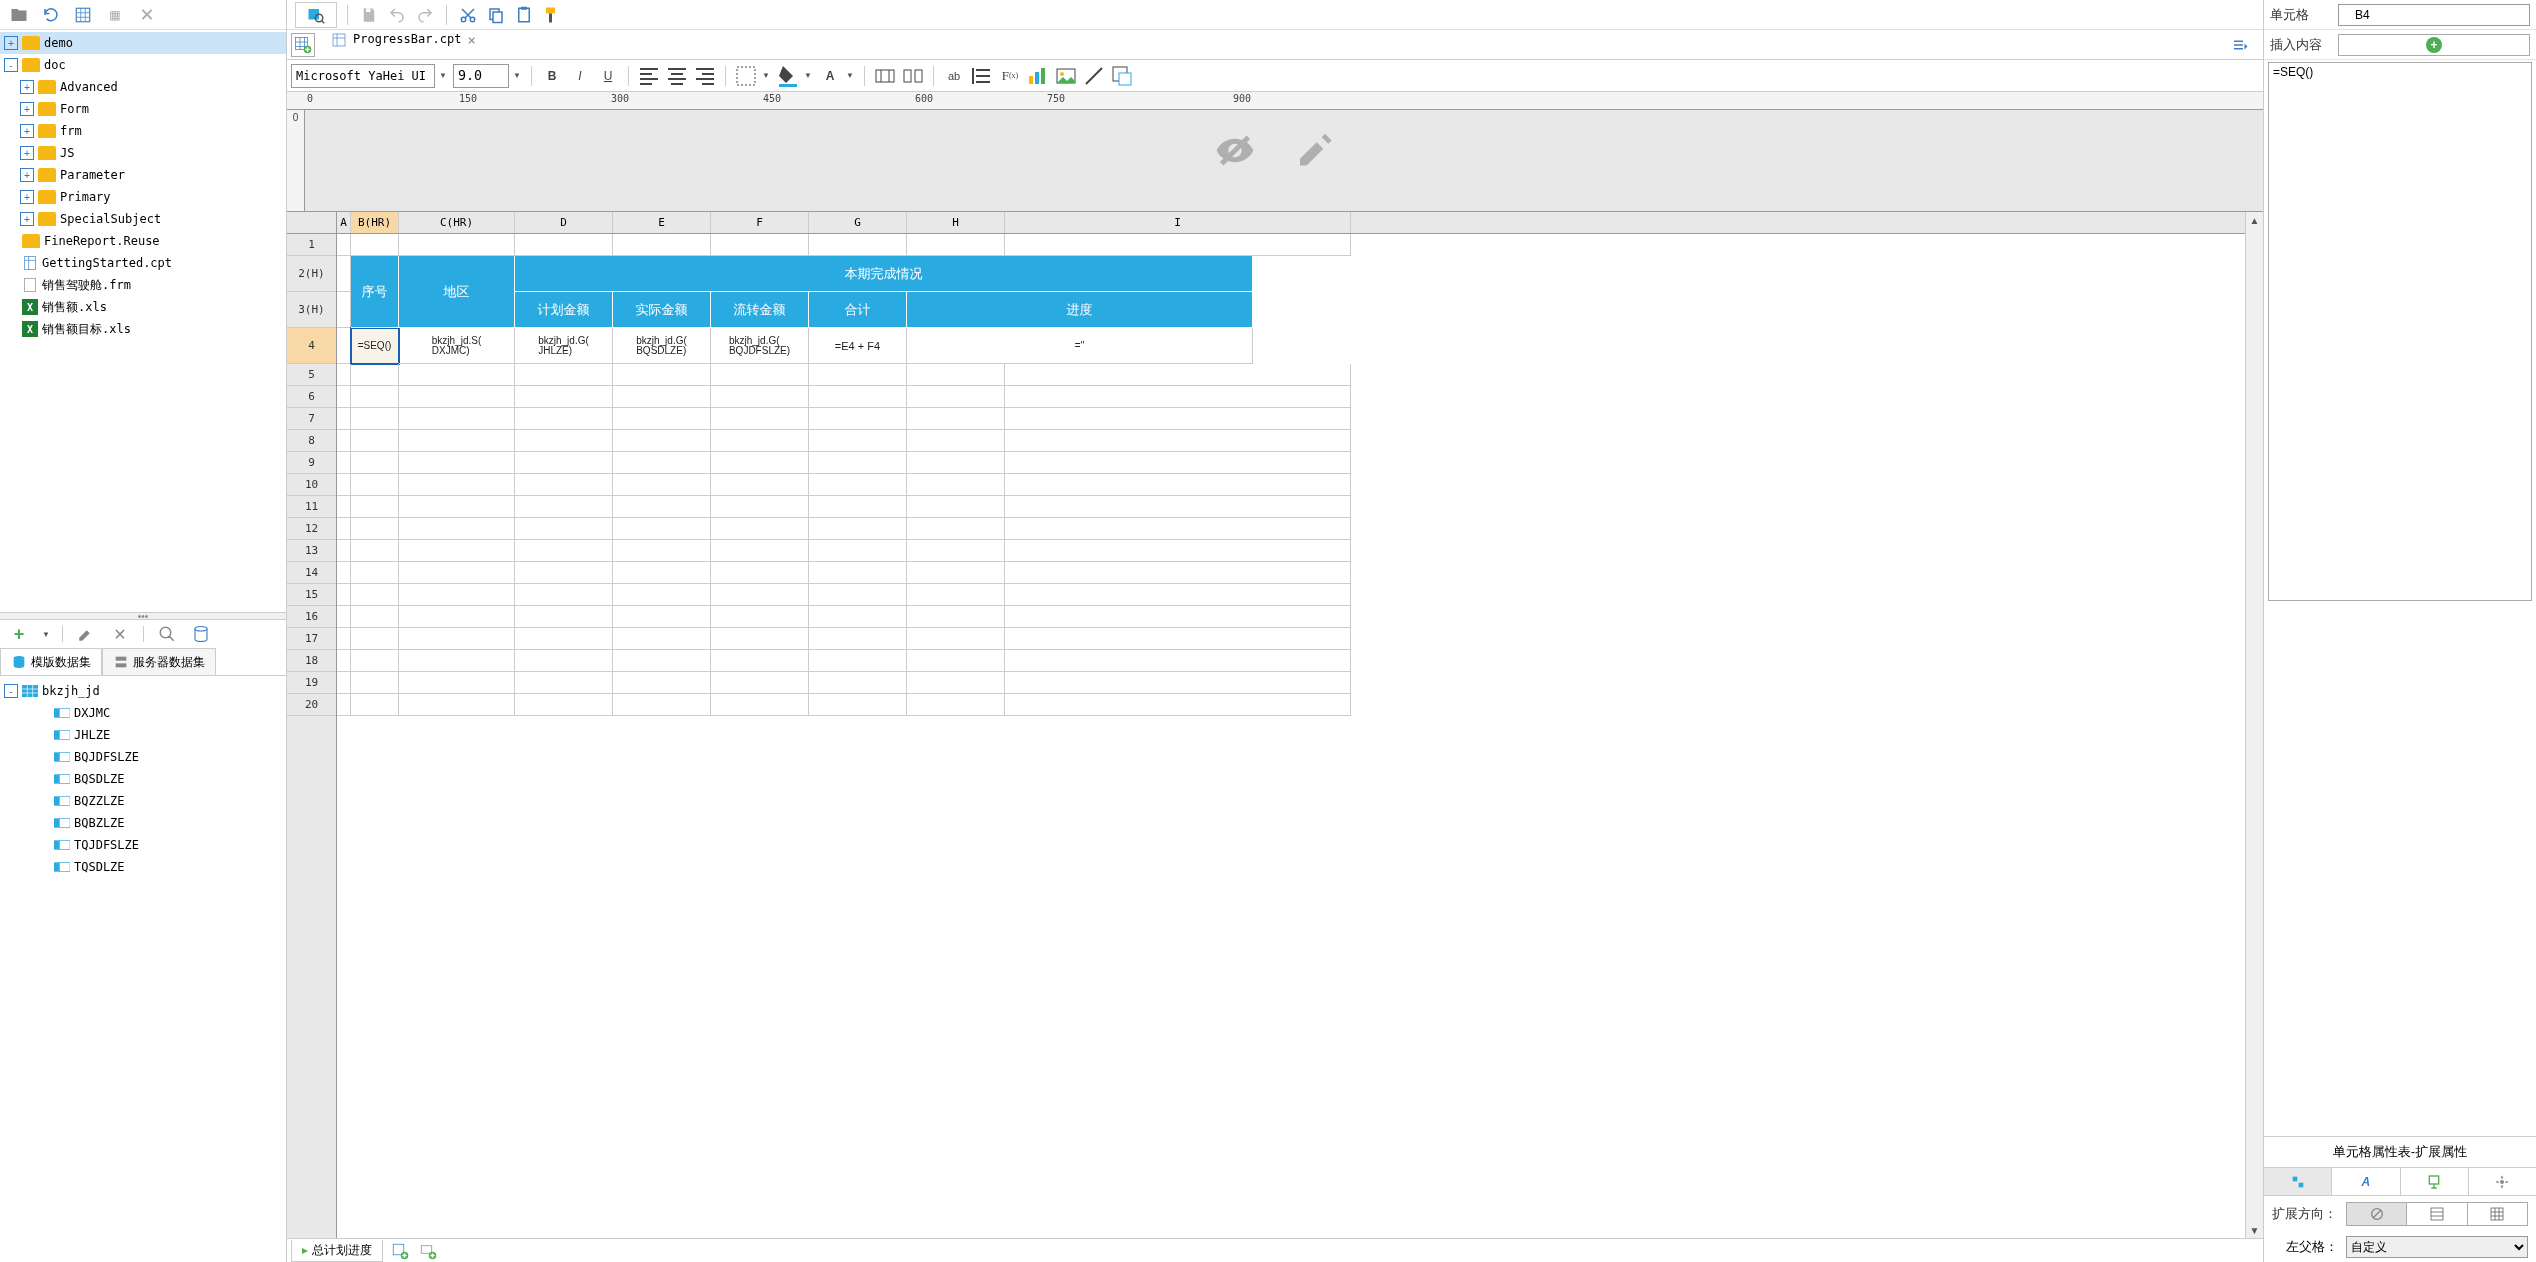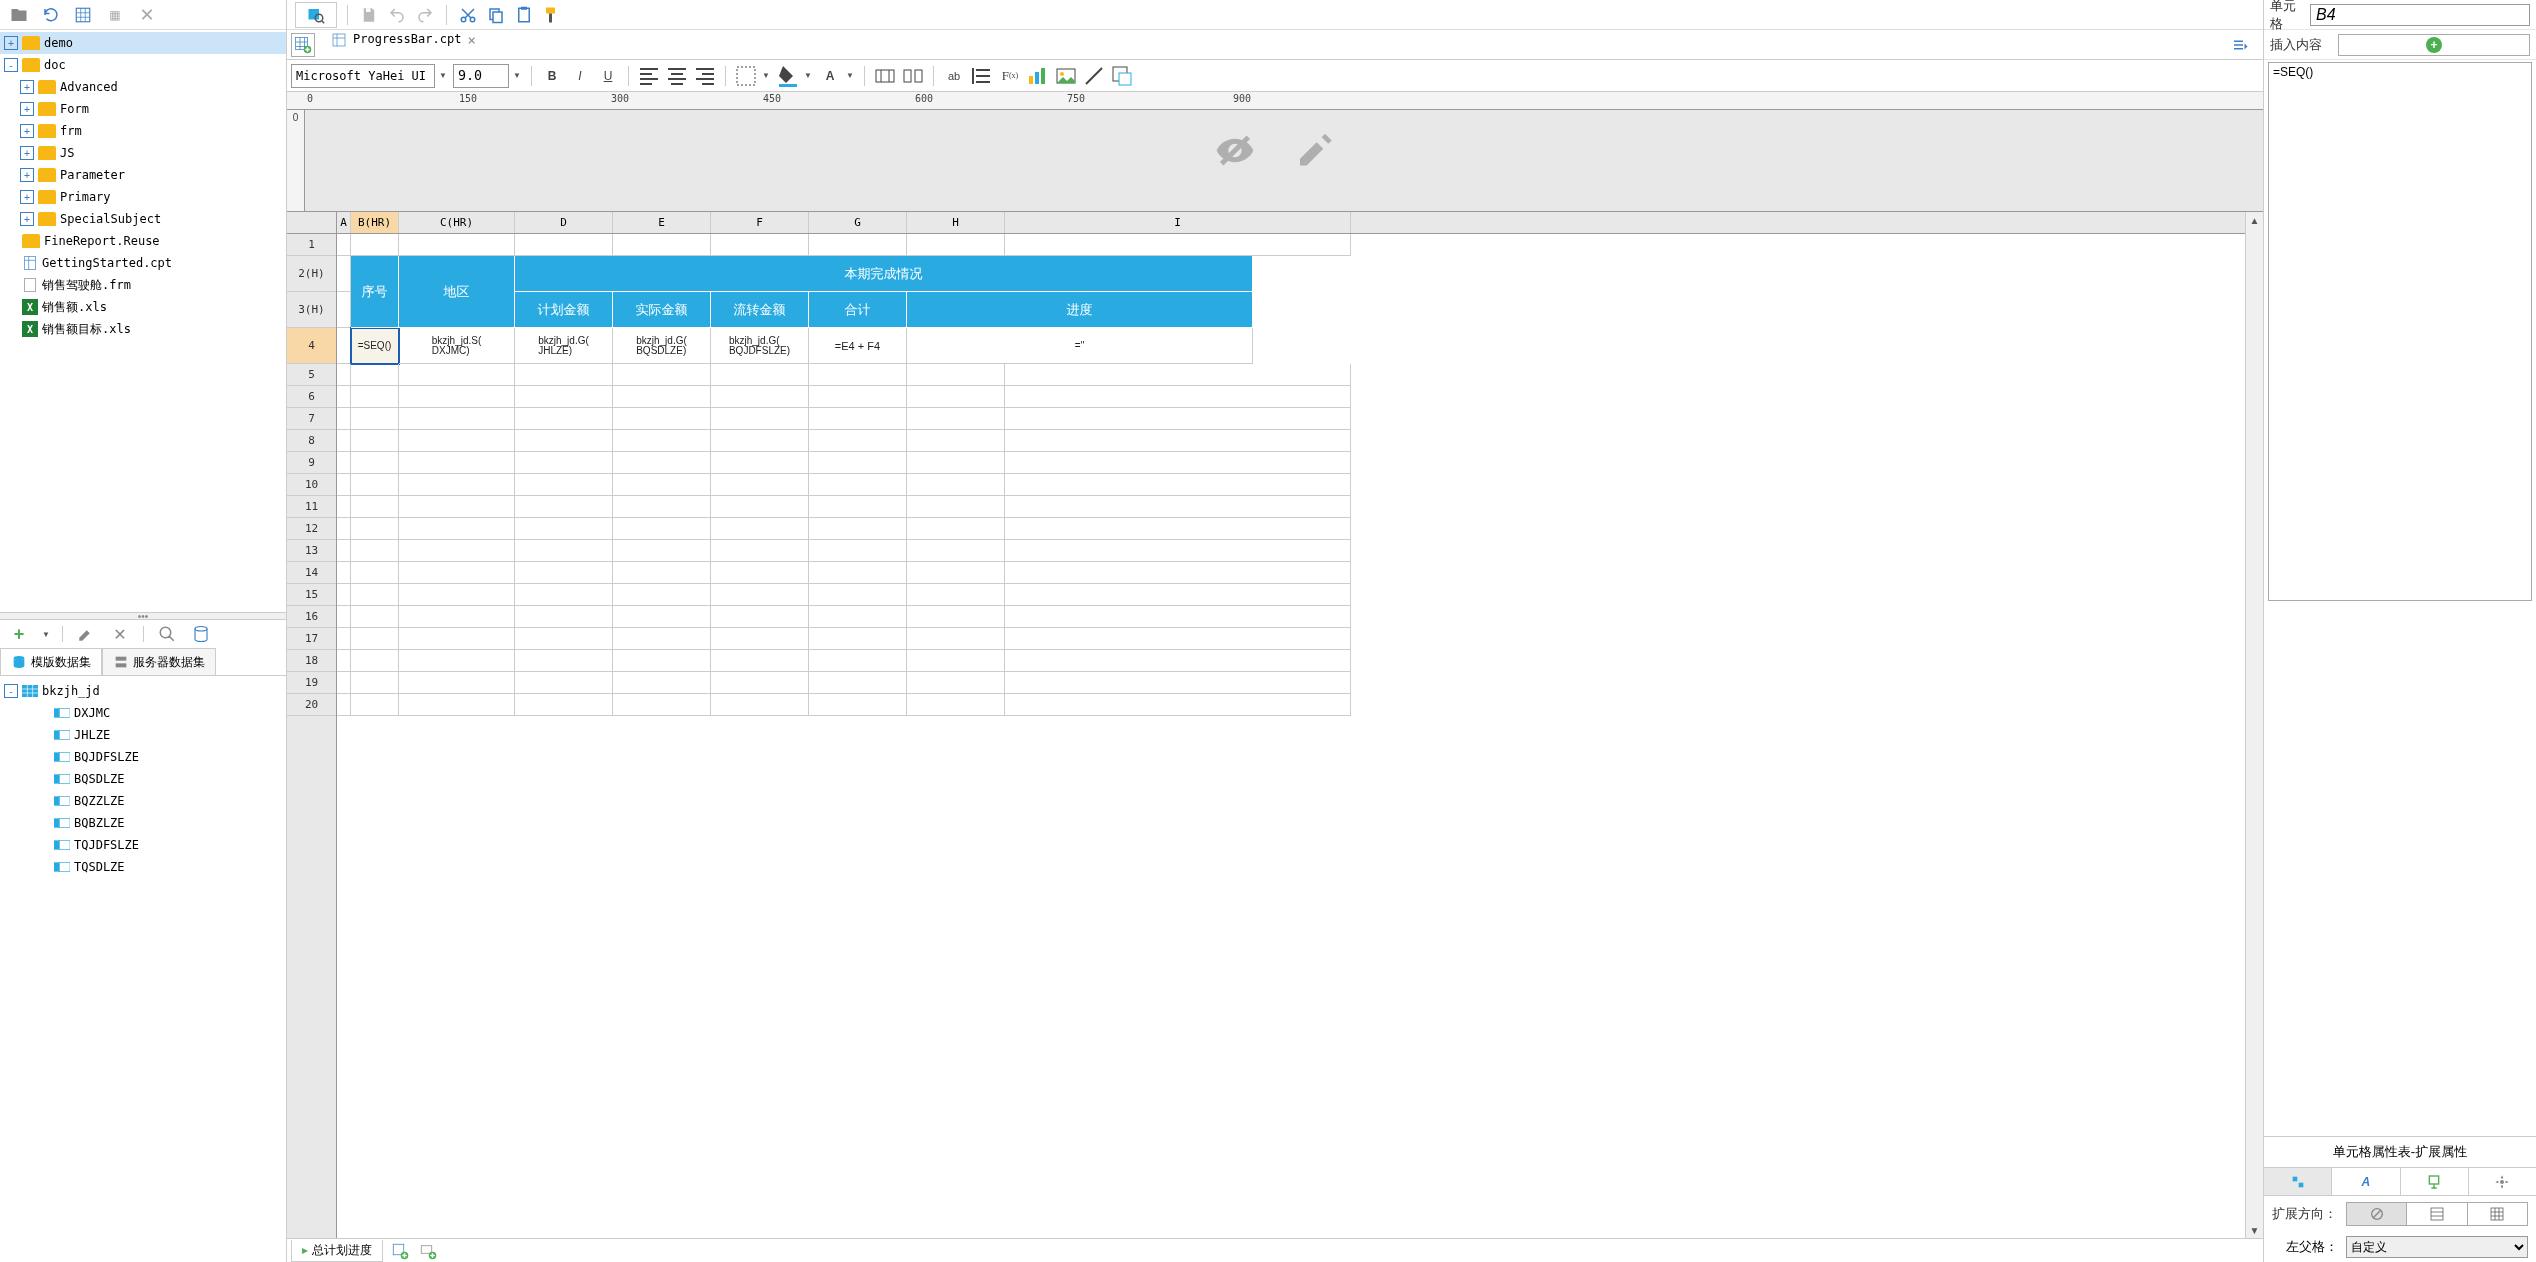--- a/index.html
+++ b/index.html
@@ -73,21 +73,21 @@
 .grid-scroll-v .track { flex:1; }
 
 .sheet-tabs { height: 24px; border-top:1px solid #ccc; display:flex; align-items:center; padding:0 4px; gap:6px; }
 .sheet-tab { display:flex; align-items:center; gap:4px; padding:0 10px; height:22px; border:1px solid #ccc; border-top:none; font-size:12px; cursor:pointer; }
 .sheet-tab.active { background:#fff; }
 .sheet-add { width:22px; height:22px; display:flex; align-items:center; justify-content:center; cursor:pointer; }
 
 .right-panel { width: 272px; display:flex; flex-direction:column; }
 .prop-row { display:flex; align-items:center; height:30px; padding:0 6px; gap:12px; border-bottom:1px solid #e5e5e5; }
 .prop-row label { width:56px; font-size:13px; color:#333; }
-.prop-row input { flex:1; height:22px; border:1px solid #999; padding:0 5px; font-size:16px;font-style:italic; }
+.prop-row input { flex:1; height:22px; border:1px solid #999; padding:0 16px; font-size:12px; }
 .prop-row .add-green { flex:1; height:22px; border:1px solid #aaa; display:flex; align-items:center; justify-content:center; cursor:pointer; }
 .prop-row .add-green .circ { width:16px; height:16px; border-radius:50%; background:#4caf50; color:#fff; display:flex; align-items:center; justify-content:center; font-size:12px; font-weight:bold; }
 .formula-box { flex:1; border:1px solid #aaa; margin:2px 4px; height:24px; padding:2px 4px; font-family:Arial; font-size:12px; }
 .right-spacer { flex:1; }
 .prop-title { text-align:center; font-size:13px; padding:6px 0; border-top:1px solid #ccc; border-bottom:1px solid #ccc; }
 .prop-tabs { display:flex; height:28px; border-bottom:1px solid #ccc; }
 .prop-tabs .pt { flex:1; display:flex; align-items:center; justify-content:center; border-right:1px solid #ccc; cursor:pointer; }
 .prop-tabs .pt.active { background:#e8e8e8; }
 .prop-tabs .pt:last-child { border-right:none; }
 .expand-row { display:flex; align-items:center; padding:6px 8px; gap:8px; }
@@ -528,21 +528,21 @@
         </span>
     </div>
 
     <div class="ruler-area">
       <div class="hruler" id="hruler">
           <span style="left: 20px;">0</span>
           <span style="left: 172px;">150</span>
           <span style="left: 324px;">300</span>
           <span style="left: 476px;">450</span>
           <span style="left: 628px;">600</span>
-          <span style="left: 780px;">750</span>
+          <span style="left: 760px;">750</span>
           <span style="left: 946px;">900</span>
         </div>
       <div class="vruler">
           <span>0</span>
         </div>
       <div class="placeholder-icons">
         <span><svg viewBox="0 0 24 24">
               <path fill="#777" d="M12 5C7 5 2.7 8 1 12c1.7 4 6 7 11 7s9.3-3 11-7c-1.7-4-6-7-11-7zm0 11a4 4 0 1 1 0-8 4 4 0 0 1 0 8z"></path>
               <path stroke="#777" stroke-width="3" d="M4 20L20 4"></path>
             </svg></span>

